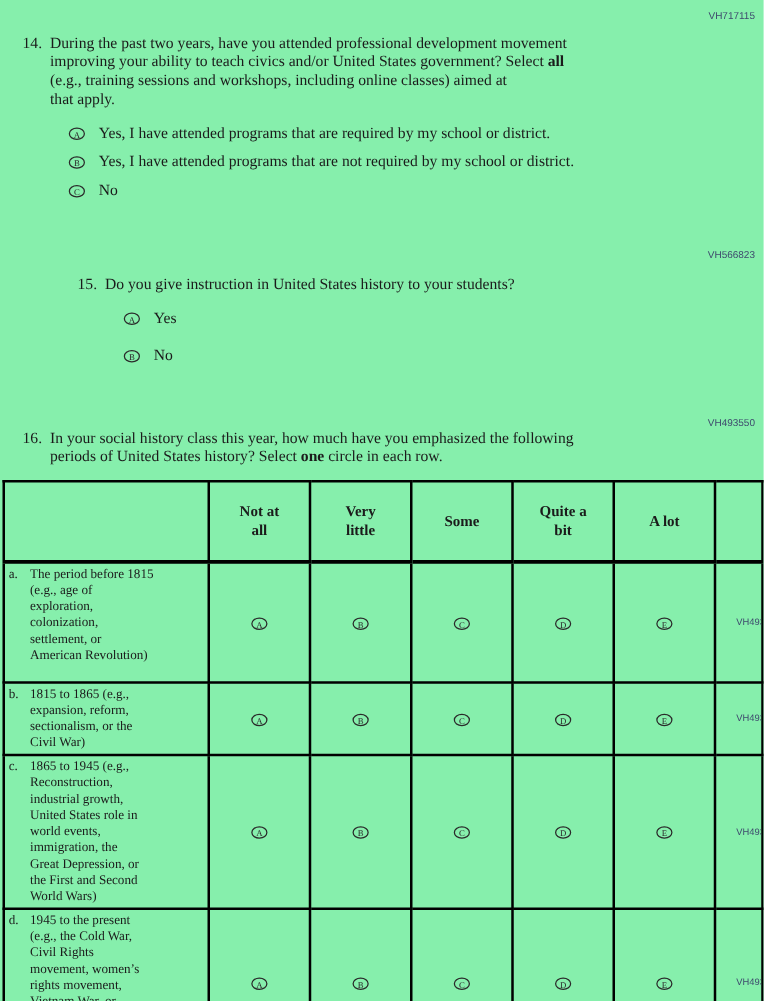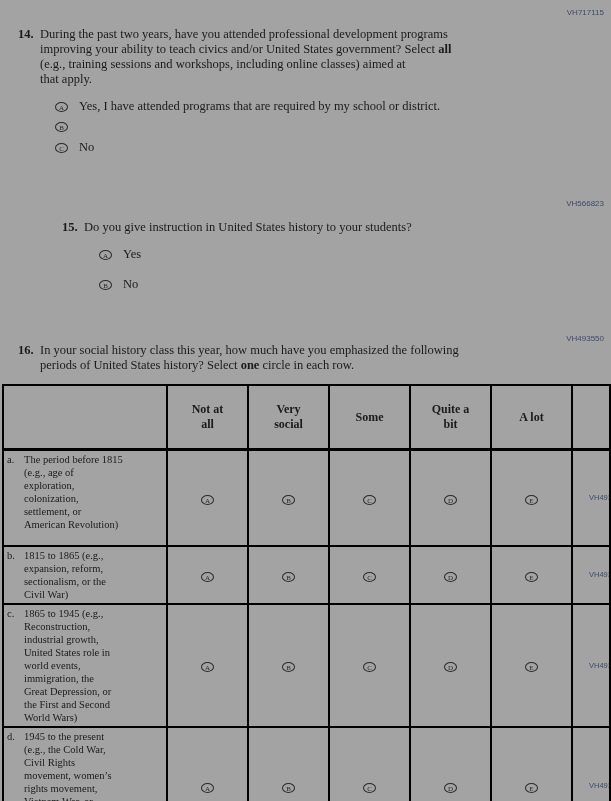--- a/index.html
+++ b/index.html
@@ -1,19 +1,19 @@
 <!DOCTYPE html>
 <html><head>
 <meta charset="utf-8">
 <style>
   html,body { margin:0; padding:0; background:#fff; }
   .page {
     position:relative;
     width:611px; height:801px;
-    background:#a3a3a3;
+    background:#86efac;
     font-family:"Liberation Serif", serif;
     color:#1b1b1b;
     overflow:hidden;
   }
   
   .code {
     position:absolute; right:7px;
     font-family:"Liberation Sans", sans-serif;
     font-size:8px; line-height:9px;
     color:#3e4a6d;
@@ -23,21 +23,21 @@
   #code-q15 { top:199px;margin-left:48px; }
   #code-q16 { top:334px; }
 
   .question { position:absolute; left:18px; }
   #q14 { top:27px;  width:575px; }
   #q15 { top:220px; width:575px;margin-left:44px; }
   #q16 { top:343px; width:580px; }
 
   .qnum {
     position:absolute; left:0; top:0;
-    font-weight:bold; font-size:12.5px; line-height:15px;
+    font-weight:normal; font-size:12.5px; line-height:15px;
   }
   .qbody { margin-left:22px; font-size:12.5px; line-height:15px; }
   .qline { white-space:nowrap; }
   b.kw { font-weight:bold; }
 
   .options { margin-top:12px; margin-left:15px; }
   .option { display:flex; align-items:center; gap:11px; margin-top:8px; }
   .option:first-child { margin-top:0; }
   .options.wide .option + .option { margin-top:15px; }
   .option-label { font-size:12.5px; line-height:15px; }
@@ -80,31 +80,32 @@
 </head>
 <body>
 
 <div class="page">
 
   <div class="code" id="code-q14">VH717115</div>
 
   <div class="question" id="q14">
     <span class="qnum">14.</span>
     <div class="qbody">
-      <div class="qline">During the past two years, have you attended professional development programs</div>
+      <div class="qline">During the past two years, have you attended professional development movement</div>
       <div class="qline"><span>improving your ability to teach civics and/or United States government? Select </span><b class="kw">all</b></div>
       <div class="qline">(e.g., training sessions and workshops, including online classes) aimed at</div>
       <div class="qline">that apply.</div>
       <div class="options">
         <div class="option">
           <span class="bubble">A</span>
           <span class="option-label">Yes, I have attended programs that are required by my school or district.</span>
         </div>
         <div class="option">
           <span class="bubble">B</span>
+          <span class="option-label">Yes, I have attended programs that are not required by my school or district.</span>
         </div>
         <div class="option">
           <span class="bubble">C</span>
           <span class="option-label">No</span>
         </div>
       </div>
     </div>
   </div>
 
   <div class="code" id="code-q15">VH566823</div>
@@ -144,21 +145,21 @@
           <col style="width:81px">
           <col style="width:81px">
           <col style="width:81px">
           <col style="width:81px">
         <col style="width:38px">
       </colgroup>
       <thead>
         <tr>
           <th></th>
           <th>Not at all</th>
-          <th>Very social</th>
+          <th>Very little</th>
           <th>Some</th>
           <th>Quite a bit</th>
           <th>A lot</th>
           <th></th>
         </tr>
       </thead>
       <tbody>
         <tr class="row-a">
           <td class="label-cell">
             <div class="row-label">

